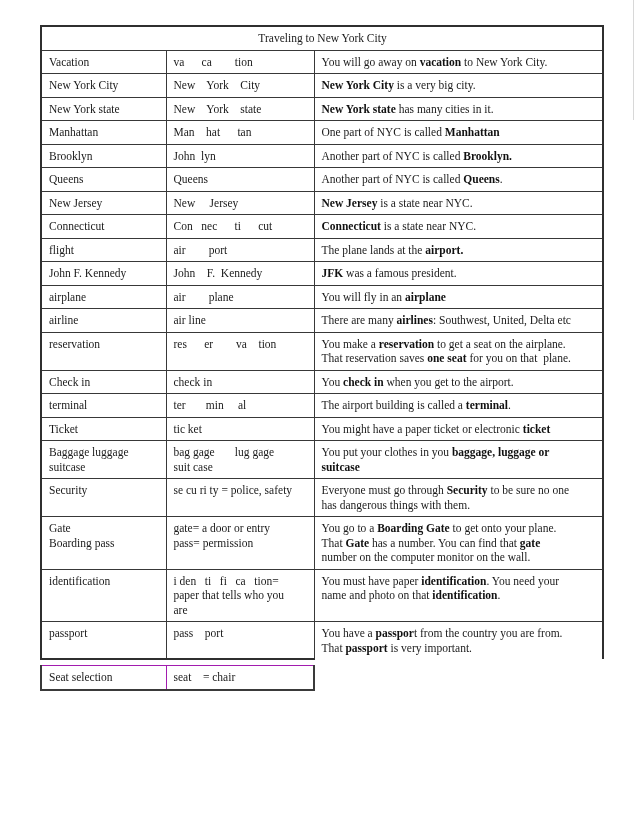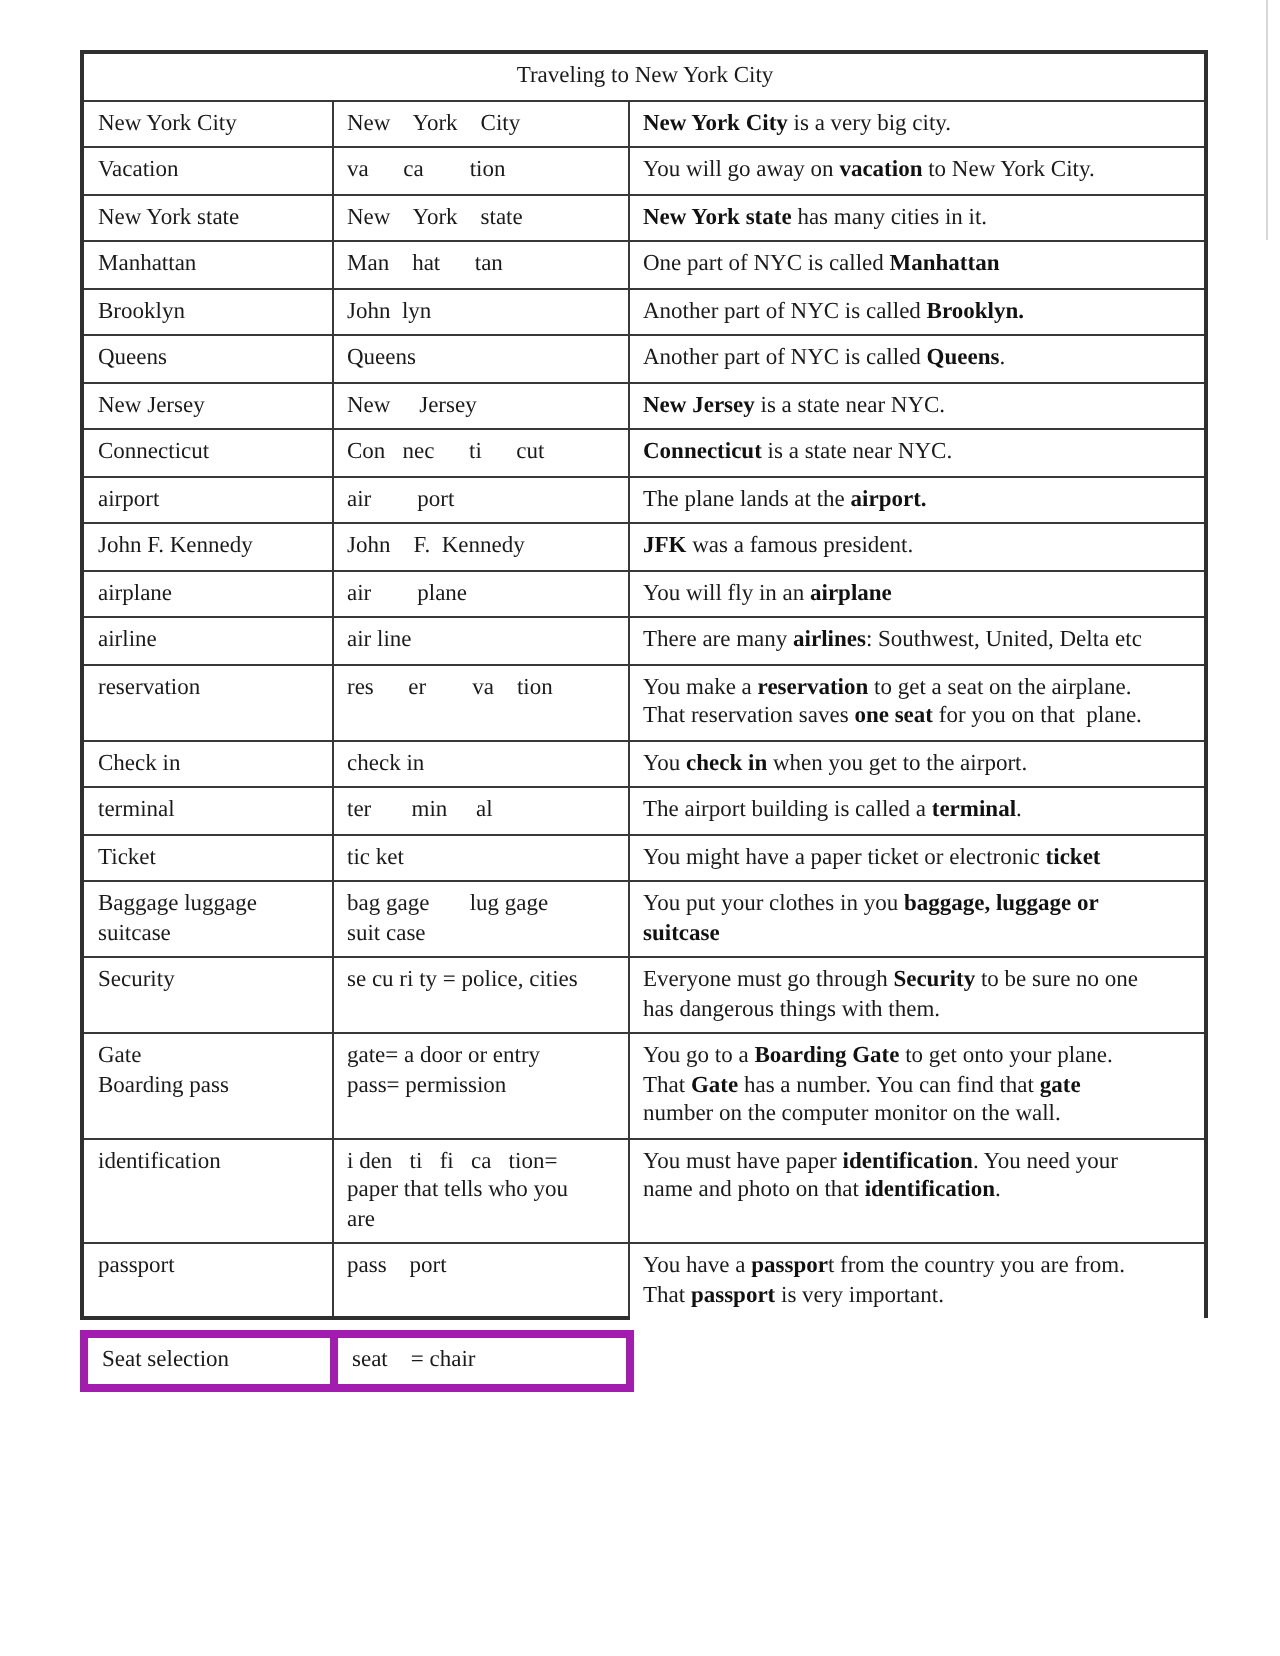--- a/index.html
+++ b/index.html
@@ -45,21 +45,21 @@
   table.vocab b { font-weight: bold; color: #111111; }
   table.cont {
     border-collapse: collapse;
     table-layout: fixed;
     width: 274px;
     margin: 5px 0 0 40px;
     border: 2px solid #3a3a3a;
     border-top: 1px solid #4a4a4a;
   }
   table.cont td {
-    border: 4px solid #a21caf;
+    border: 1px solid #a21caf;
     vertical-align: top;
     padding: 4px 6px 4px 7px;
     white-space: pre-wrap;
   }
   .edge-artifact {
     position: absolute;
     top: 0;
     right: 6px;
     width: 1px;
     height: 120px;
@@ -77,32 +77,32 @@
         <col class="c2">
         <col class="c3">
       </colgroup>
     <tbody>
       <tr>
         <td class="title-cell" colspan="3">Traveling to New York City</td>
       </tr>
     </tbody>
     <tbody id="rows">
   <tr>
+    <td class="cell-1">Vacation</td>
+    <td class="cell-2">va      ca        tion</td>
+    <td class="cell-3">You will go away on <b>vacation</b> to New York City.</td>
+  </tr>
+
+  <tr>
     <td class="cell-1">New York City</td>
     <td class="cell-2">New    York    City</td>
     <td class="cell-3"><b>New York City</b> is a very big city.</td>
   </tr>
 
   <tr>
-    <td class="cell-1">Vacation</td>
-    <td class="cell-2">va      ca        tion</td>
-    <td class="cell-3">You will go away on <b>vacation</b> to New York City.</td>
-  </tr>
-
-  <tr>
     <td class="cell-1">New York state</td>
     <td class="cell-2">New    York    state</td>
     <td class="cell-3"><b>New York state</b> has many cities in it.</td>
   </tr>
 
   <tr>
     <td class="cell-1">Manhattan</td>
     <td class="cell-2">Man    hat      tan</td>
     <td class="cell-3">One part of NYC is called <b>Manhattan</b></td>
   </tr>
@@ -126,21 +126,21 @@
     <td class="cell-3"><b>New Jersey</b> is a state near NYC.</td>
   </tr>
 
   <tr>
     <td class="cell-1">Connecticut</td>
     <td class="cell-2">Con   nec      ti      cut</td>
     <td class="cell-3"><b>Connecticut</b> is a state near NYC.</td>
   </tr>
 
   <tr>
-    <td class="cell-1">airport</td>
+    <td class="cell-1">flight</td>
     <td class="cell-2">air        port</td>
     <td class="cell-3">The plane lands at the <b>airport.</b></td>
   </tr>
 
 
   <tr>
     <td class="cell-1">John F. Kennedy</td>
     <td class="cell-2">John    F.  Kennedy</td>
     <td class="cell-3"><b>JFK</b> was a famous president.</td>
   </tr>
@@ -186,21 +186,21 @@
     <td class="cell-1">Baggage luggage
 suitcase</td>
     <td class="cell-2">bag gage       lug gage
 suit case</td>
     <td class="cell-3">You put your clothes in you <b>baggage, luggage or
 suitcase</b></td>
   </tr>
 
   <tr>
     <td class="cell-1">Security</td>
-    <td class="cell-2">se cu ri ty = police, cities</td>
+    <td class="cell-2">se cu ri ty = police, safety</td>
     <td class="cell-3">Everyone must go through <b>Security</b> to be sure no one
 has dangerous things with them.</td>
   </tr>
 
   <tr>
     <td class="cell-1">Gate
 Boarding pass</td>
     <td class="cell-2">gate= a door or entry
 pass= permission</td>
     <td class="cell-3">You go to a <b>Boarding Gate</b> to get onto your plane.

